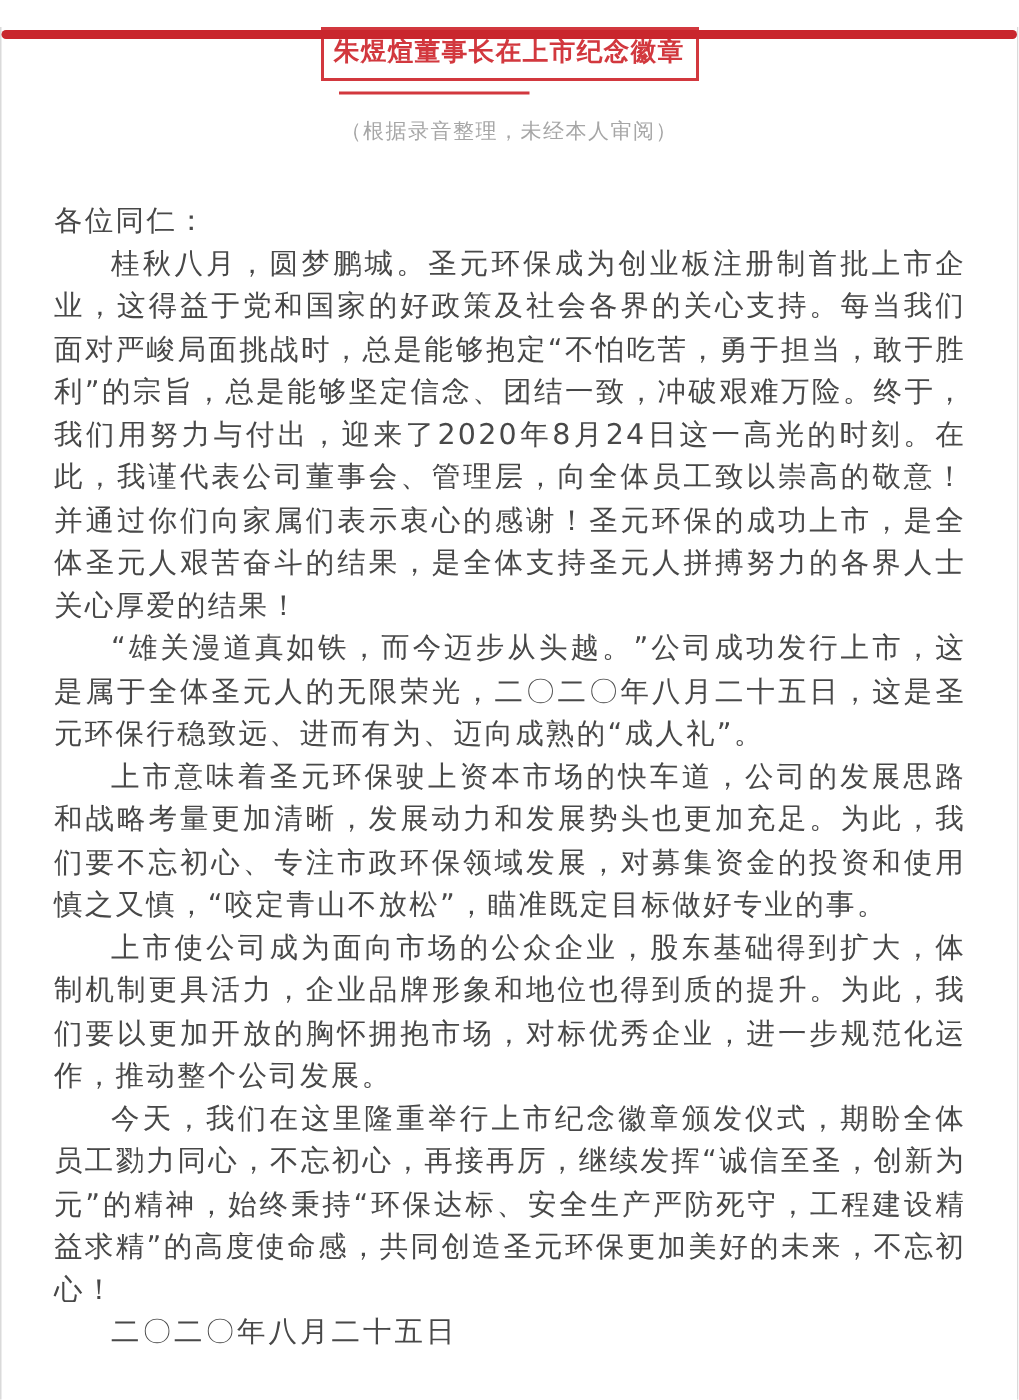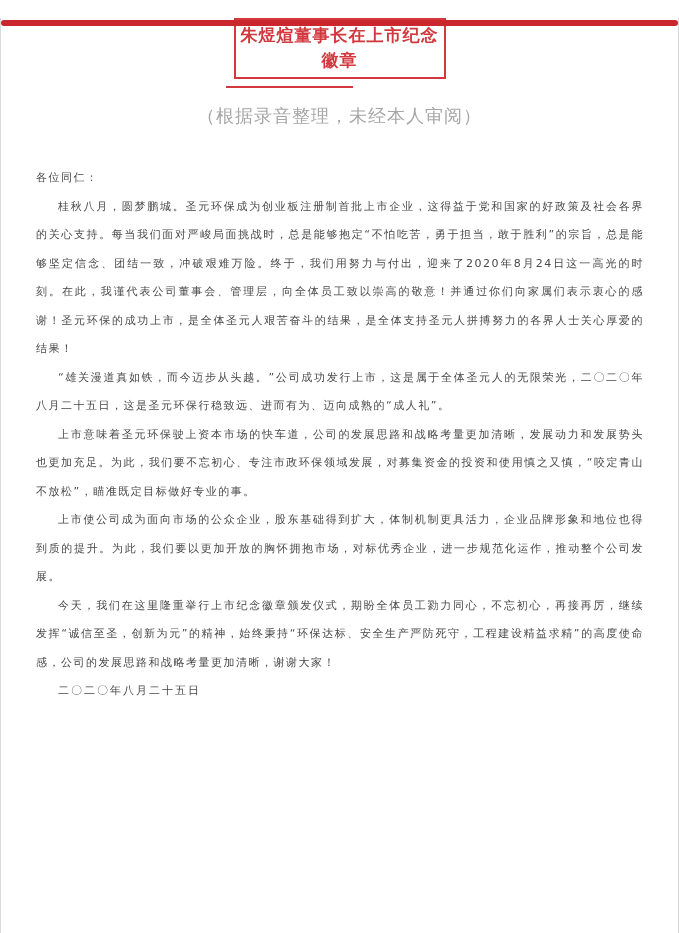--- a/index.html
+++ b/index.html
@@ -18,46 +18,46 @@
   }
   .top-bar {
     position: absolute;
     top: 2px; left: 0; right: 0;
     height: 6px;
     background: #c9262d;
     border-radius: 3px;
   }
   .title-box {
     margin: 18px auto 0;
-    width: 212px;
+    width: 252px;
     border: 2px solid #d2383e;
     color: #d2383e;
     font-weight: bold;
     font-size: 17px;
     line-height: 25px;
     letter-spacing: 1px;
     text-align: center;
     padding: 3px 0 4px;
   }
   .title-underline {
     width: 127px; height: 2px;
     background: #d2383e;
     margin: 7px 0 0 225px;
   }
   .subtitle {
     margin-top: 16px;
     text-align: center;
     color: #a6a6a6;
-    font-size: 18px;
+    font-size: 14px;
     letter-spacing: 1px;
   }
   .speech {
     margin: 36px 34px 0 35px;
     color: #484848;
-    font-size: 11px;
+    font-size: 19px;
     line-height: 28.5px;
     letter-spacing: 1.5px;
     text-align: justify;
   }
   .speech p { margin: 0; text-indent: 2em; }
   .speech p.salutation { text-indent: 0; }
   .date-line {
     margin-top: 14px;
     text-align: left;
     text-indent: 0;
@@ -76,16 +76,16 @@
   <div class="title-underline"></div>
 
   <div class="subtitle">（根据录音整理，未经本人审阅）</div>
 
   <div class="speech">
     <p class="salutation">各位同仁：</p>
     <p>桂秋八月，圆梦鹏城。圣元环保成为创业板注册制首批上市企业，这得益于党和国家的好政策及社会各界的关心支持。每当我们面对严峻局面挑战时，总是能够抱定“不怕吃苦，勇于担当，敢于胜利”的宗旨，总是能够坚定信念、团结一致，冲破艰难万险。终于，我们用努力与付出，迎来了2020年8月24日这一高光的时刻。在此，我谨代表公司董事会、管理层，向全体员工致以崇高的敬意！并通过你们向家属们表示衷心的感谢！圣元环保的成功上市，是全体圣元人艰苦奋斗的结果，是全体支持圣元人拼搏努力的各界人士关心厚爱的结果！</p>
     <p>“雄关漫道真如铁，而今迈步从头越。”公司成功发行上市，这是属于全体圣元人的无限荣光，二〇二〇年八月二十五日，这是圣元环保行稳致远、进而有为、迈向成熟的“成人礼”。</p>
     <p>上市意味着圣元环保驶上资本市场的快车道，公司的发展思路和战略考量更加清晰，发展动力和发展势头也更加充足。为此，我们要不忘初心、专注市政环保领域发展，对募集资金的投资和使用慎之又慎，“咬定青山不放松”，瞄准既定目标做好专业的事。</p>
     <p>上市使公司成为面向市场的公众企业，股东基础得到扩大，体制机制更具活力，企业品牌形象和地位也得到质的提升。为此，我们要以更加开放的胸怀拥抱市场，对标优秀企业，进一步规范化运作，推动整个公司发展。</p>
-    <p>今天，我们在这里隆重举行上市纪念徽章颁发仪式，期盼全体员工勠力同心，不忘初心，再接再厉，继续发挥“诚信至圣，创新为元”的精神，始终秉持“环保达标、安全生产严防死守，工程建设精益求精”的高度使命感，公司的发展思路和战略考量更加清晰，谢谢大家！</p>
+    <p>今天，我们在这里隆重举行上市纪念徽章颁发仪式，期盼全体员工勠力同心，不忘初心，再接再厉，继续发挥“诚信至圣，创新为元”的精神，始终秉持“环保达标、安全生产严防死守，工程建设精益求精”的高度使命感，共同创造圣元环保更加美好的未来，不忘初心！</p>
     <p class="date-line">二〇二〇年八月二十五日</p>
   </div>
 </div>
 
 </body></html>

